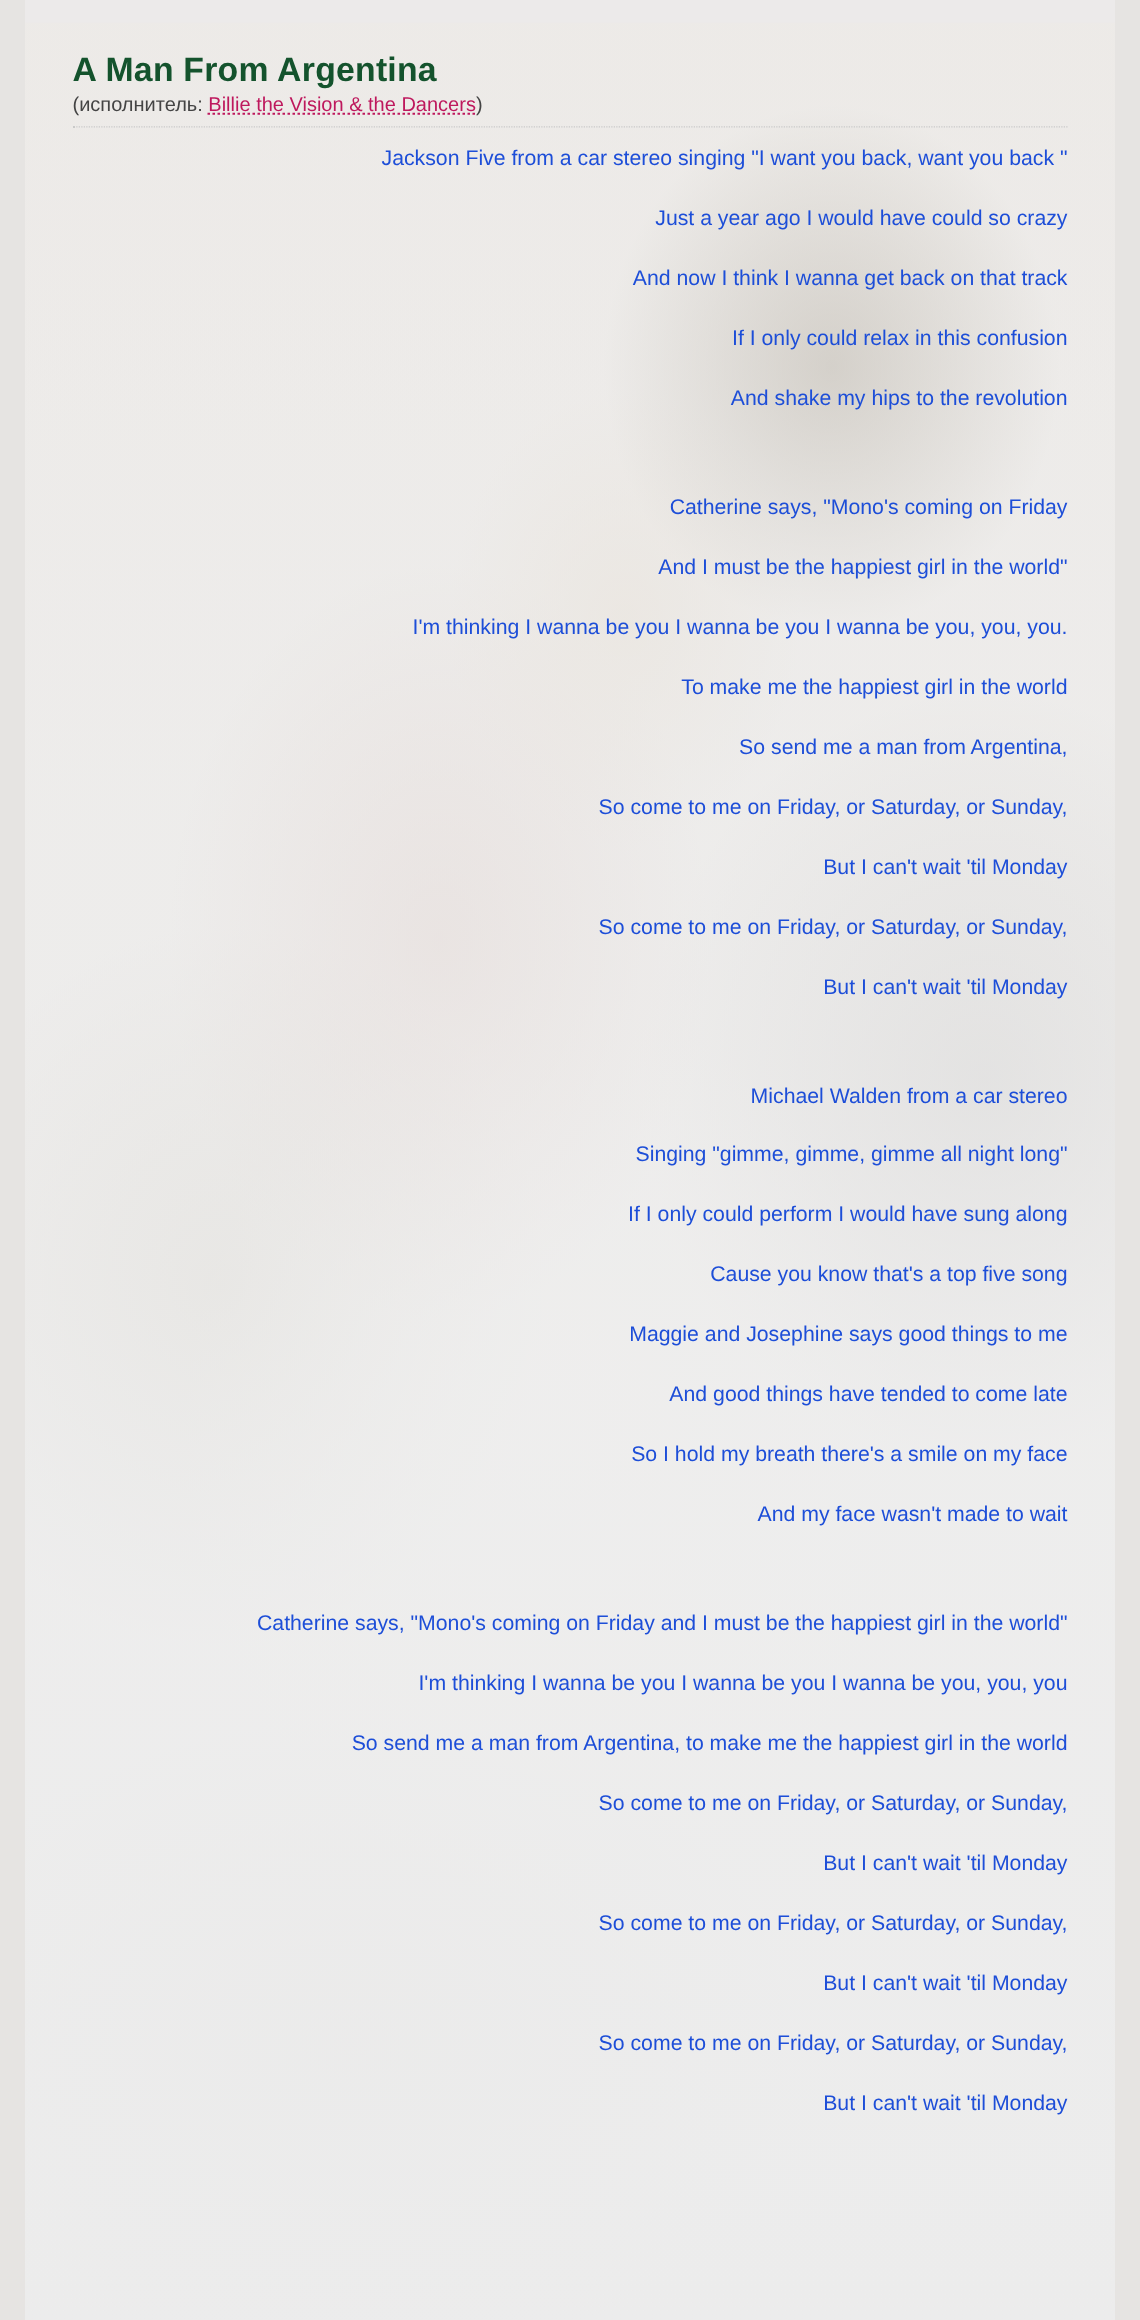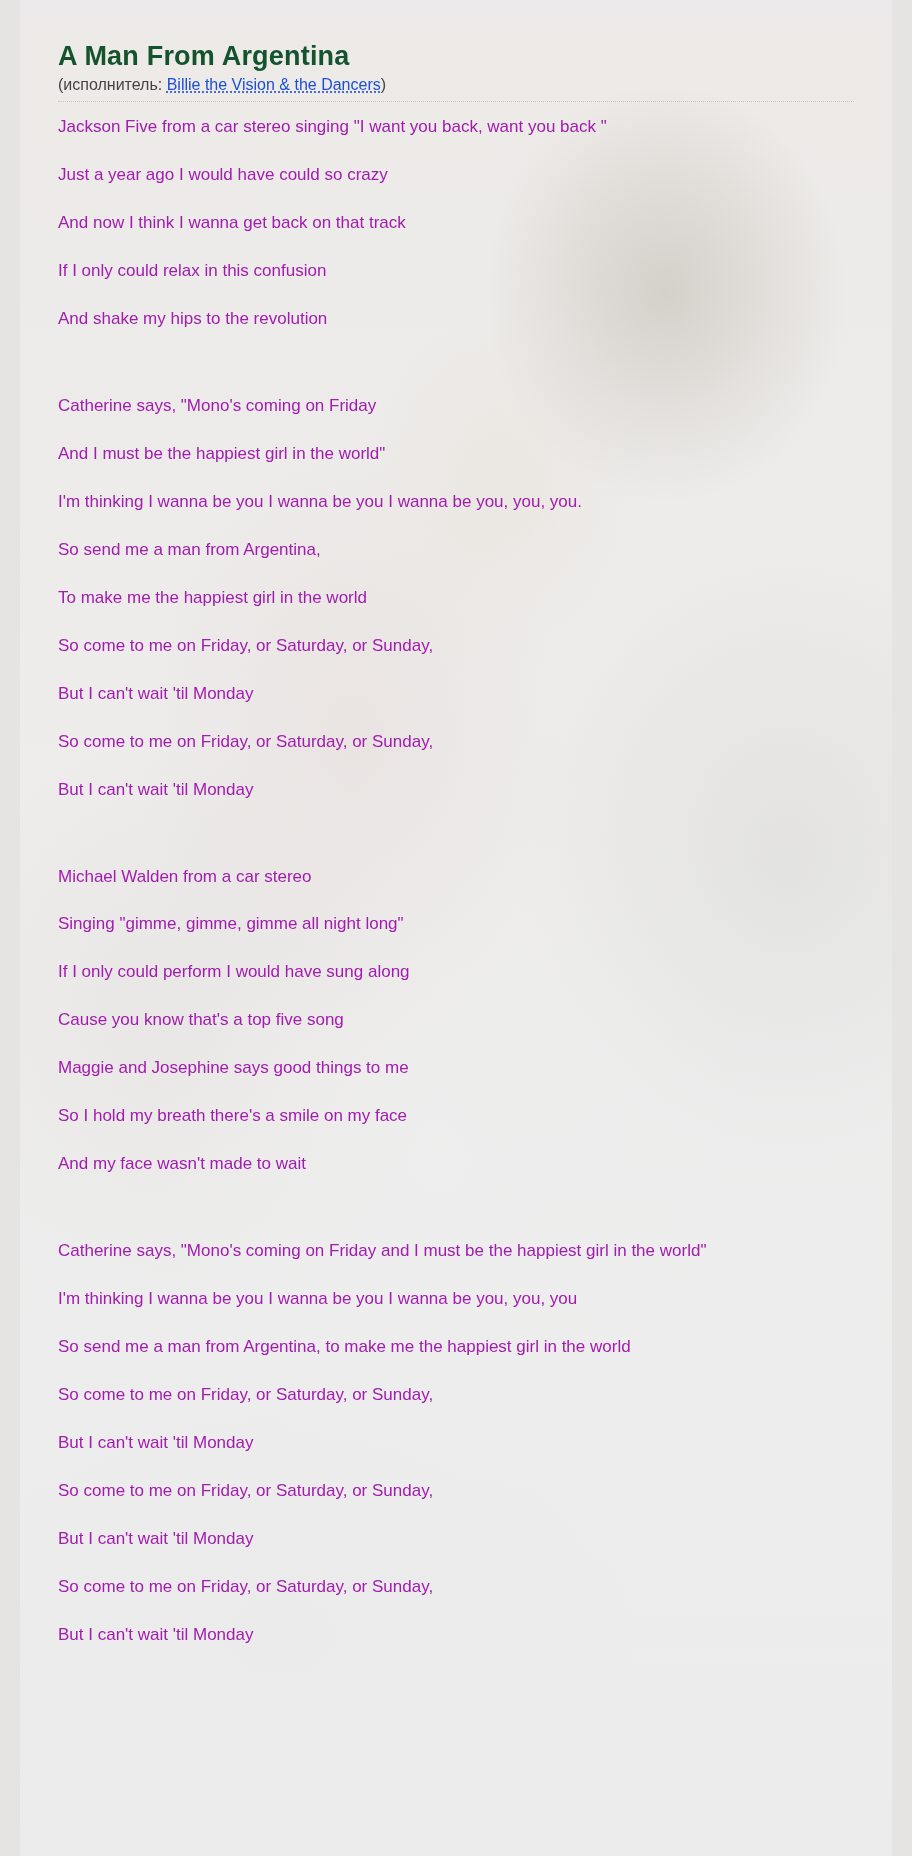--- a/index.html
+++ b/index.html
@@ -71,36 +71,37 @@
   }
 
   .artist-line {
     font-size: 16px;
     color: #444;
     padding-bottom: 7px;
     border-bottom: 1px dotted #c9c9c9;
     margin-bottom: 6px;
   }
   .artist-link {
-    color: #1d4ed8;
+    color: #be185d;
     text-decoration: underline;
     text-decoration-style: dotted;
     cursor: pointer;
     margin-top: 12px;
   }
 
   .lyrics {
     margin-top: 14px;
   }
   .line {
     font-size: 17px;
-    color: #a21caf;
+    color: #1d4ed8;
     line-height: 1.35;
     margin: 0 0 25px 0;
     white-space: pre-wrap;
+    text-align: right;
   }
   .line.blank {
     margin-bottom: 25px;
     height: 14px;
   }
 
   .edge-left, .edge-right {
     position: absolute;
     top: 0;
     bottom: 0;
@@ -128,32 +129,33 @@
     <div class="lyrics">
       <p class="line">Jackson Five from a car stereo singing "I want you back, want you back "</p>
       <p class="line">Just a year ago I would have could so crazy</p>
       <p class="line">And now I think I wanna get back on that track</p>
       <p class="line">If I only could relax in this confusion</p>
       <p class="line">And shake my hips to the revolution</p>
       <p class="line blank"></p>
       <p class="line">Catherine says, "Mono's coming on Friday</p>
       <p class="line">And I must be the happiest girl in the world"</p>
       <p class="line">I'm thinking I wanna be you I wanna be you I wanna be you, you, you.</p>
+      <p class="line">To make me the happiest girl in the world</p>
       <p class="line">So send me a man from Argentina,</p>
-      <p class="line">To make me the happiest girl in the world</p>
       <p class="line">So come to me on Friday, or Saturday, or Sunday,</p>
       <p class="line">But I can't wait 'til Monday</p>
       <p class="line">So come to me on Friday, or Saturday, or Sunday,</p>
       <p class="line">But I can't wait 'til Monday</p>
       <p class="line blank"></p>
       <p class="line">Michael Walden from a car stereo</p>
       <p class="line">Singing "gimme, gimme, gimme all night long"</p>
       <p class="line">If I only could perform I would have sung along</p>
       <p class="line">Cause you know that's a top five song</p>
       <p class="line">Maggie and Josephine says good things to me</p>
+      <p class="line">And good things have tended to come late</p>
       <p class="line">So I hold my breath there's a smile on my face</p>
       <p class="line">And my face wasn't made to wait</p>
       <p class="line blank"></p>
       <p class="line">Catherine says, "Mono's coming on Friday and I must be the happiest girl in the world"</p>
       <p class="line">I'm thinking I wanna be you I wanna be you I wanna be you, you, you</p>
       <p class="line">So send me a man from Argentina, to make me the happiest girl in the world</p>
       <p class="line">So come to me on Friday, or Saturday, or Sunday,</p>
       <p class="line">But I can't wait 'til Monday</p>
       <p class="line">So come to me on Friday, or Saturday, or Sunday,</p>
       <p class="line">But I can't wait 'til Monday</p>

